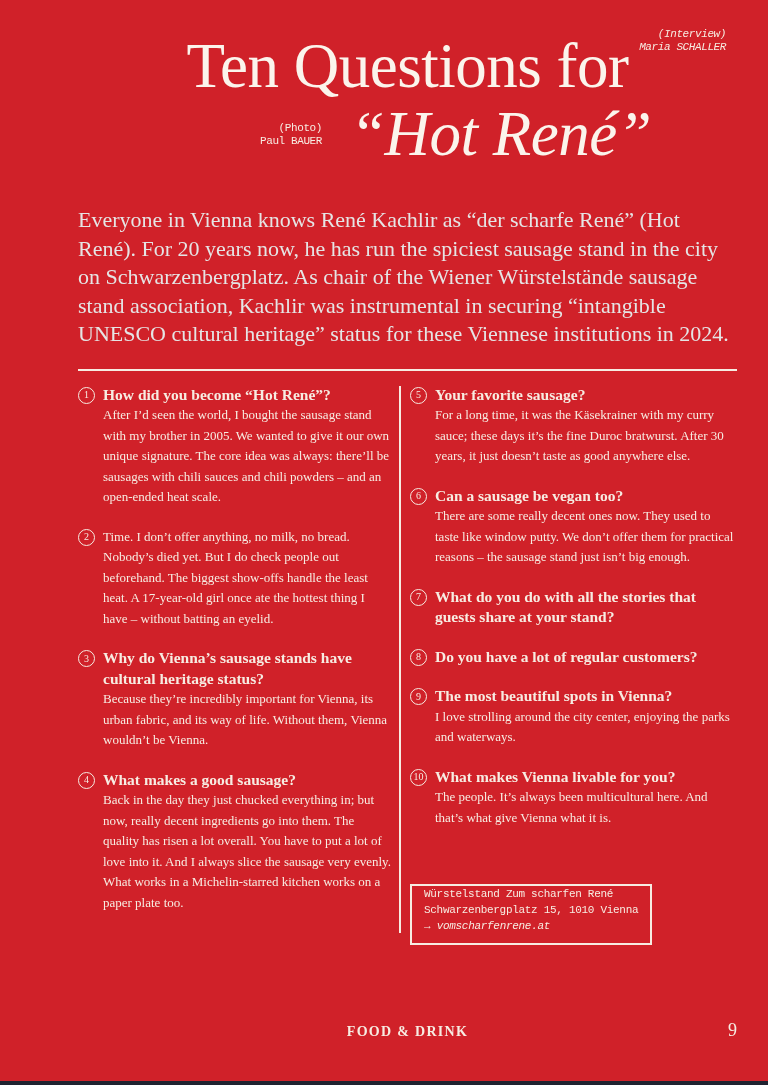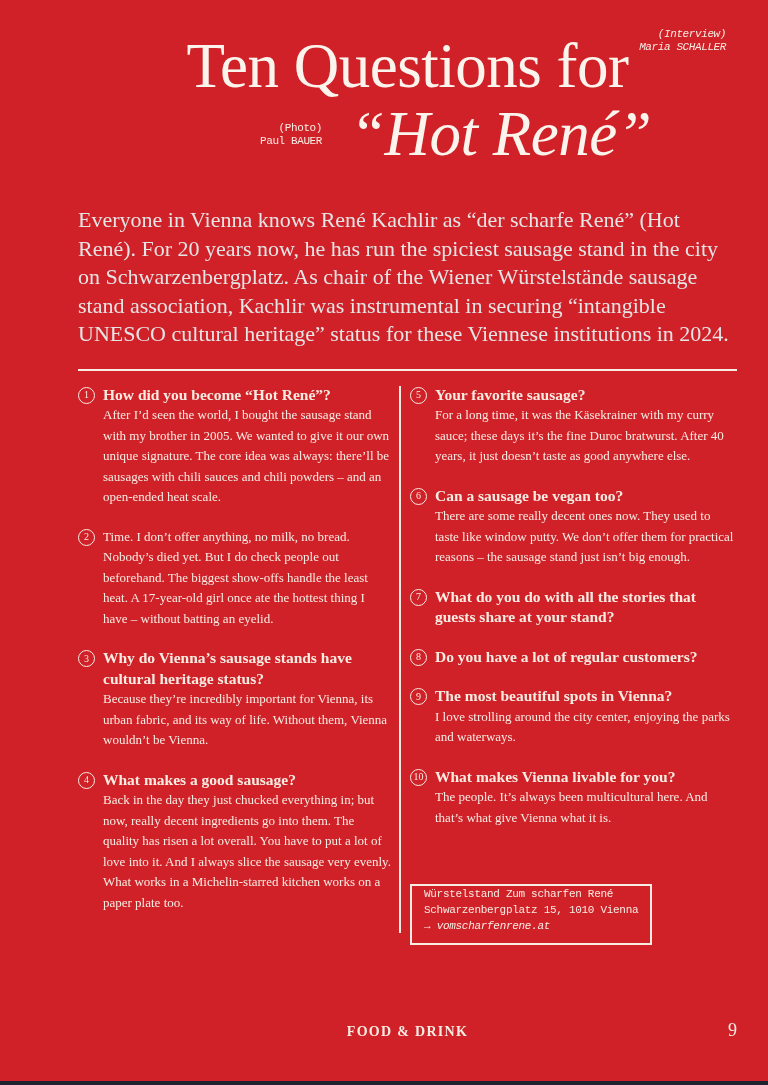--- a/index.html
+++ b/index.html
@@ -127,21 +127,21 @@
           </div>
         </div>
       </div>
     <div class="vdivider"></div>
     <div class="col-right" id="col-right">
       
       <div class="qa">
           <span class="qnum">5</span>
           <div class="qbody">
             <div class="question">Your favorite sausage?</div>
-            <div class="answer">For a long time, it was the Käsekrainer with my curry sauce; these days it’s the fine Duroc bratwurst. After 40 years, it just doesn’t taste as good anywhere else.</div>
+            <div class="answer">For a long time, it was the Käsekrainer with my curry sauce; these days it’s the fine Duroc bratwurst. After 30 years, it just doesn’t taste as good anywhere else.</div>
           </div>
         </div><div class="qa">
           <span class="qnum">6</span>
           <div class="qbody">
             <div class="question">Can a sausage be vegan too?</div>
             <div class="answer">There are some really decent ones now. They used to taste like window putty. We don’t offer them for practical reasons – the sausage stand just isn’t big enough.</div>
           </div>
         </div><div class="qa">
           <span class="qnum">7</span>
           <div class="qbody">

